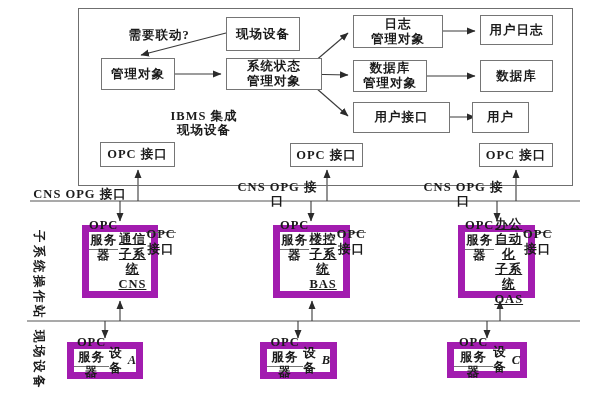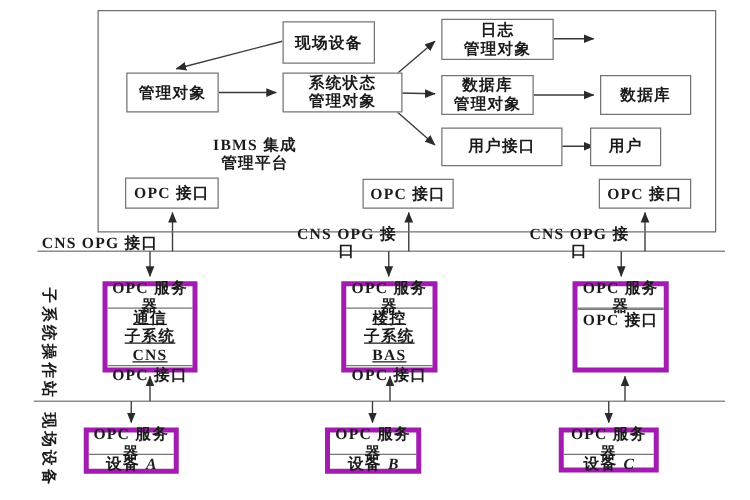--- a/index.html
+++ b/index.html
@@ -18,22 +18,22 @@
     display:flex; align-items:center; justify-content:center;
     text-align:center; font-size:12.5px; line-height:15px;
     letter-spacing:1px; white-space:pre-line;
   }
   .text {
     position:absolute; display:flex; align-items:center; justify-content:center;
     text-align:center; font-size:12.5px; line-height:14px; letter-spacing:1px;
     white-space:pre-line;
   }
   .stack {
-    position:absolute; border:4px solid #a21caf; background:#ffffff;
-    display:flex; flex-direction:column;
+    position:absolute; border:7px solid #a21caf; background:#ffffff;
+    display:flex; flex-direction:row;
   }
   .stack .r {
     display:flex; align-items:center; justify-content:center;
     font-size:12.5px; letter-spacing:1px; text-align:center;
     white-space:pre-line; line-height:15px;
   }
   .r.top { height:18px; border-bottom:1px solid #757575; }
   .r.mid { flex:1;text-decoration:underline; }
   .r.bot { height:18px; border-top:1px solid #757575; }
   .r.dev { flex:1; }
@@ -78,32 +78,34 @@
     <line class="wire" x1="105" y1="321" x2="105" y2="338" marker-end="url(#ah)"></line>
     <line class="wire" x1="312" y1="321" x2="312" y2="301" marker-end="url(#ah)"></line>
     <line class="wire" x1="298" y1="321" x2="298" y2="338" marker-end="url(#ah)"></line>
     <line class="wire" x1="500" y1="321" x2="500" y2="301" marker-end="url(#ah)"></line>
     <line class="wire" x1="487" y1="321" x2="487" y2="338" marker-end="url(#ah)"></line>
   </svg>
 
   <div class="frame" style="left:78px;top:8px;width:495px;height:178px"></div>
 
   <div class="node" style="left:226px;top:17px;width:74px;height:34px">现场设备</div>
+  <div class="text" style="left:122px;top:27px;width:74px;height:16px">需要联动?</div>
   <div class="node" style="left:101px;top:58px;width:74px;height:32px">管理对象</div>
   <div class="node" style="left:226px;top:58px;width:96px;height:32px">系统状态
 管理对象</div>
   <div class="node" style="left:353px;top:15px;width:90px;height:33px">日志
 管理对象</div>
+  <div class="node" style="left:480px;top:15px;width:73px;height:30px">用户日志</div>
   <div class="node" style="left:353px;top:60px;width:74px;height:32px">数据库
 管理对象</div>
   <div class="node" style="left:480px;top:60px;width:73px;height:32px">数据库</div>
   <div class="node" style="left:353px;top:102px;width:97px;height:31px">用户接口</div>
   <div class="node" style="left:472px;top:102px;width:57px;height:31px">用户</div>
   <div class="text" style="left:152px;top:108px;width:104px;height:30px">IBMS 集成
-管理平台</div>
+现场设备</div>
   <div class="node" style="left:100px;top:142px;width:75px;height:25px">OPC 接口</div>
   <div class="node" style="left:290px;top:143px;width:73px;height:24px">OPC 接口</div>
   <div class="node" style="left:479px;top:143px;width:74px;height:24px">OPC 接口</div>
 
   <div class="text" style="left:30px;top:187px;width:100px;height:13px">CNS OPG 接口</div>
   <div class="text" style="left:231px;top:187px;width:93px;height:13px">CNS OPG 接口</div>
   <div class="text" style="left:417px;top:187px;width:93px;height:13px">CNS OPG 接口</div>
 
   <div class="vlabel" style="left:-2px;top:265px;width:84px;height:14px">子系统操作站</div>
   <div class="vlabel" style="left:11px;top:352px;width:58px;height:14px">现场设备</div>
@@ -115,20 +117,22 @@
     <div class="r bot">OPC 接口</div>
   </div>
   <div class="stack" style="left:273px;top:225px;width:77px;height:73px">
     <div class="r top">OPC 服务器</div>
     <div class="r mid">楼控
 子系统 BAS</div>
     <div class="r bot">OPC 接口</div>
   </div>
   <div class="stack" style="left:458px;top:225px;width:77px;height:73px">
     <div class="r top">OPC 服务器</div>
+    <div class="r mid">办公自动化
+子系统 OAS</div>
     <div class="r bot">OPC 接口</div>
   </div>
 
   <div class="stack" style="left:67px;top:342px;width:76px;height:37px">
     <div class="r top">OPC 服务器</div>
     <div class="r dev"><span>设备</span><i class="ltr">A</i></div>
   </div>
   <div class="stack" style="left:260px;top:342px;width:77px;height:37px">
     <div class="r top">OPC 服务器</div>
     <div class="r dev"><span>设备</span><i class="ltr">B</i></div>

